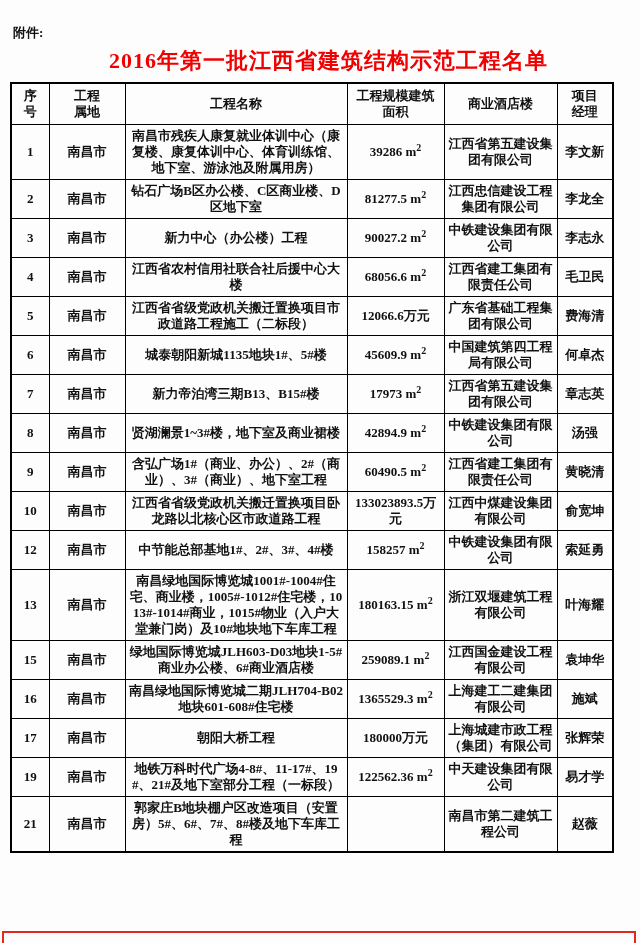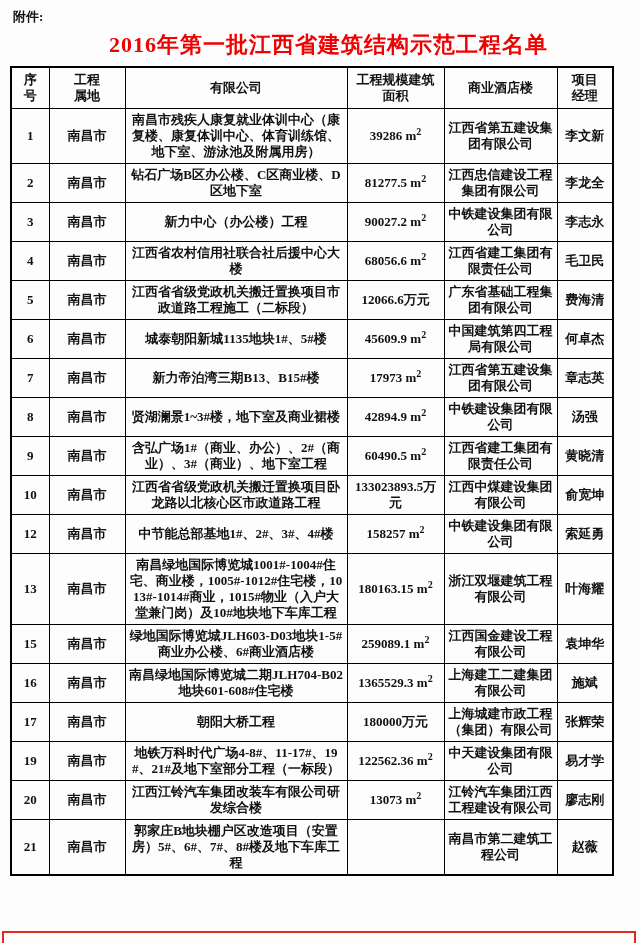--- a/index.html
+++ b/index.html
@@ -10,21 +10,21 @@
     background: #fdfdfd;
     font-family: "Liberation Serif", "DejaVu Serif", serif;
     color: #111;
     overflow: hidden;
     box-sizing: border-box;
     padding-top: 6px;
   }
   .attachment {
     font-size: 13px;
     font-weight: bold;
-    margin: 2px 0 4px 13px;
+    margin: 18px 0 4px 13px;
   }
   .title {
     font-size: 22px;
     font-weight: bold;
     text-align: center;
     margin: 2px 0 6px 17px;
     letter-spacing: 1px;
   }
   table.projects {
     border-collapse: collapse;
@@ -71,21 +71,21 @@
       <col style="width:97px">
         <col style="width:113px">
         <col style="width:56px">
     </colgroup>
     <thead>
       <tr id="header-row">
           <th>序
 号</th>
           <th>工程
 属地</th>
-          <th>有限公司</th>
+          <th>工程名称</th>
           <th>工程规模建筑
 面积</th>
           <th>商业酒店楼</th>
           <th>项目
 经理</th>
         </tr>
     </thead>
     <tbody id="table-body">
         <tr>
           <td>1</td>
@@ -208,28 +208,20 @@
           <td>张辉荣</td>
         </tr>
         <tr>
           <td>19</td>
           <td>南昌市</td>
           <td>地铁万科时代广场4-8#、11-17#、19#、21#及地下室部分工程（一标段）</td>
           <td><span>122562.36</span><span> m<sup>2</sup></span></td>
           <td>中天建设集团有限公司</td>
           <td>易才学</td>
         </tr>
-        <tr>
-          <td>20</td>
-          <td>南昌市</td>
-          <td>江西江铃汽车集团改装车有限公司研发综合楼</td>
-          <td><span>13073</span><span> m<sup>2</sup></span></td>
-          <td>江铃汽车集团江西工程建设有限公司</td>
-          <td>廖志刚</td>
-        </tr>
         <tr class="highlighted">
           <td>21</td>
           <td>南昌市</td>
           <td>郭家庄B地块棚户区改造项目（安置房）5#、6#、7#、8#楼及地下车库工程</td>
           <td></td>
           <td>南昌市第二建筑工程公司</td>
           <td>赵薇</td>
         </tr>
       </tbody>
   </table>

